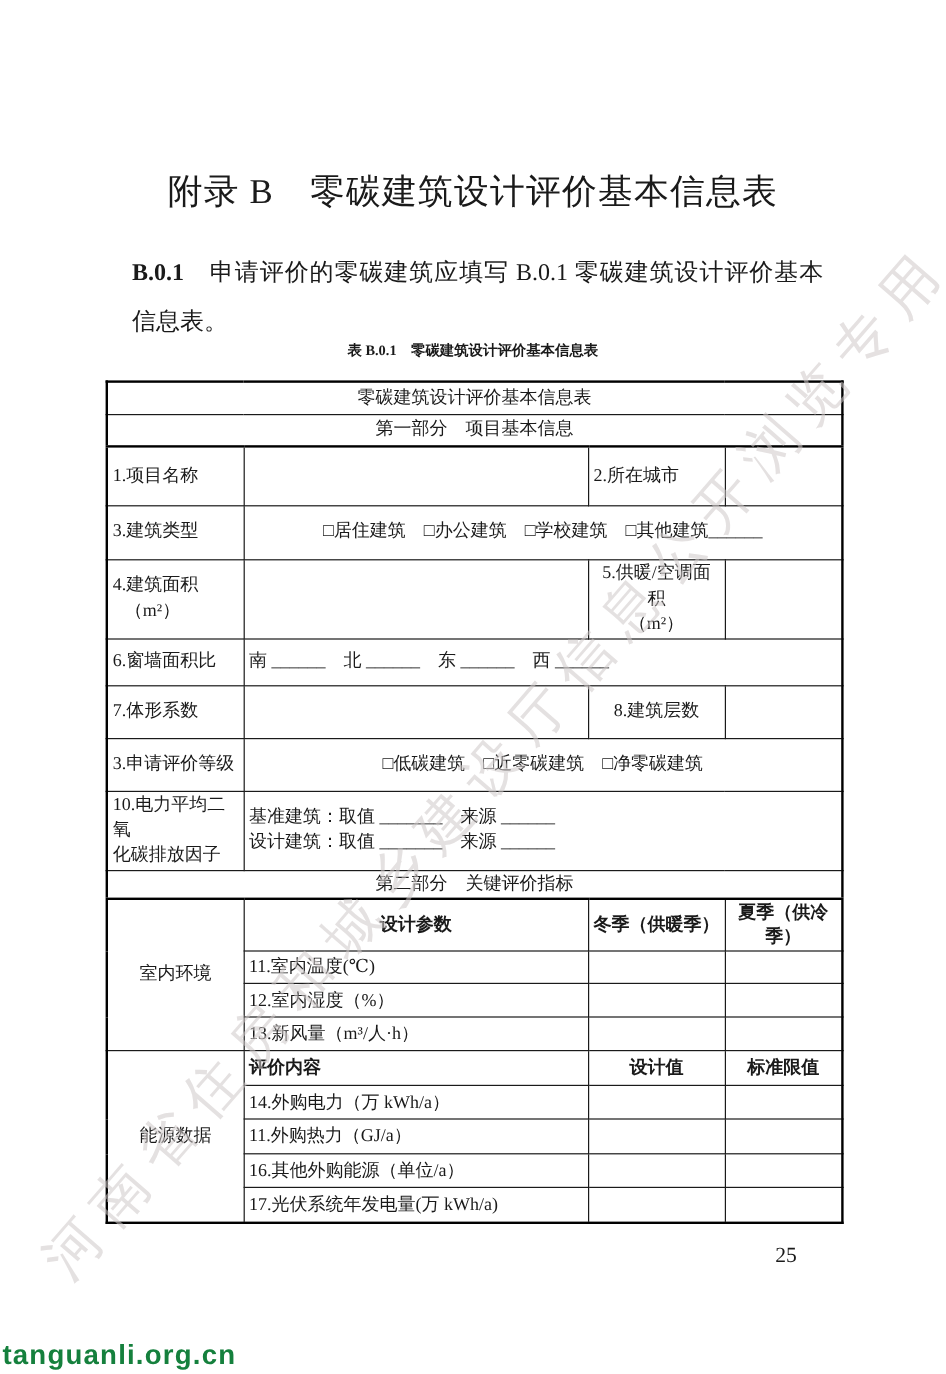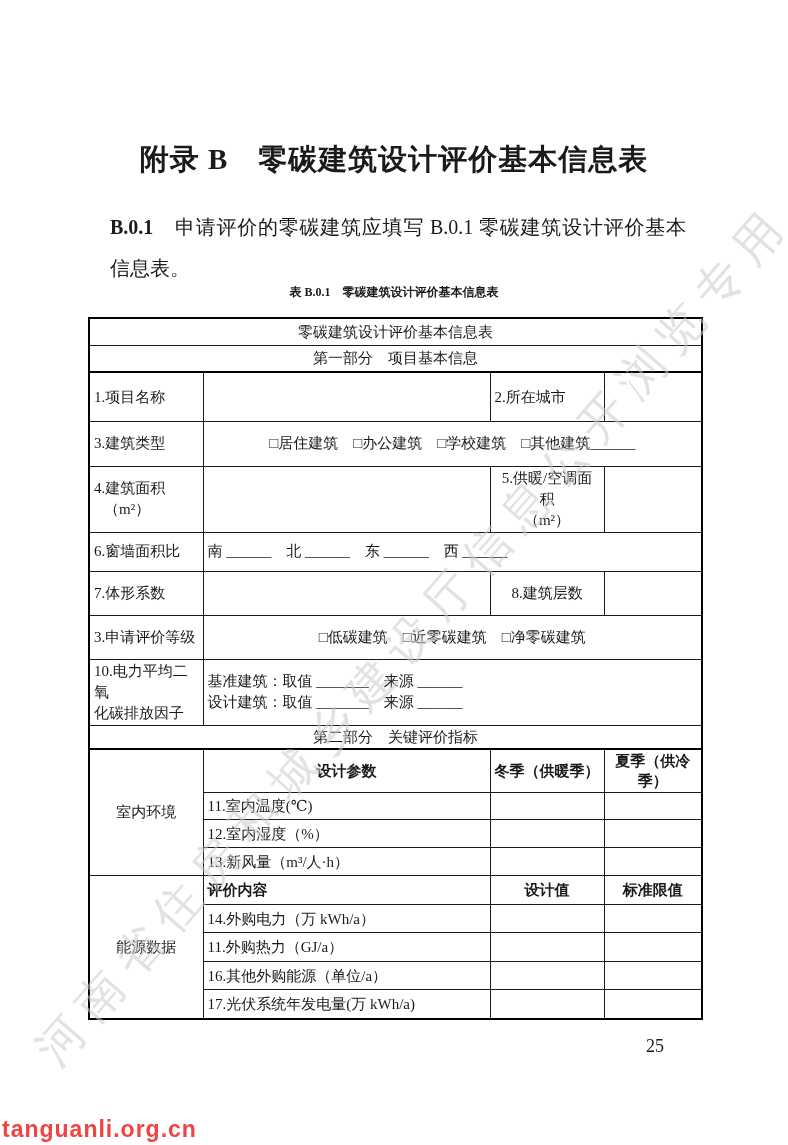--- a/index.html
+++ b/index.html
@@ -3,21 +3,21 @@
 <meta charset="utf-8">
 <style>
   * { margin:0; padding:0; box-sizing:border-box; }
   html,body { background:#ffffff; }
   body {
     width:788px; height:1145px; position:relative; overflow:hidden;
     font-family:"Liberation Serif","DejaVu Serif",serif; color:#1a1a1a;
   }
   .page-title {
     position:absolute; top:140px; left:0; width:100%;
-    text-align:center; font-size:29px; font-weight:bold; letter-spacing:1px;
+    text-align:center; font-size:29px; font-weight:normal; letter-spacing:1px;
   }
   .clause {
     position:absolute; top:207px; left:110px; width:576px;
     font-size:20px; line-height:41px; text-align:justify;
   }
   .clause b { font-weight:bold; }
   .table-caption {
     position:absolute; top:284px; left:0; width:100%;
     text-align:center; font-size:12px; font-weight:bold;
   }
@@ -48,21 +48,21 @@
   .watermark-diagonal {
     position:absolute; left:22px; top:1038px;
     transform:rotate(-49deg); transform-origin:0 0;
     white-space:nowrap; font-size:47px; letter-spacing:12px;
     color:#cfc9c9; opacity:0.55; pointer-events:none; z-index:5;
   }
   .watermark-site {
     position:absolute; left:2px; top:1116px;
     font-family:"Liberation Sans","DejaVu Sans",sans-serif;
     font-size:23px; font-weight:bold; letter-spacing:1px;
-    color:#ef4444; z-index:5;
+    color:#15803d; z-index:5;
   }
   .page-number {
     position:absolute; left:646px; top:1036px; font-size:18px;
   }
 </style>
 </head>
 <body>
 
 <div class="watermark-diagonal">河南省住房和城乡建设厅信息公开浏览专用</div>
 

